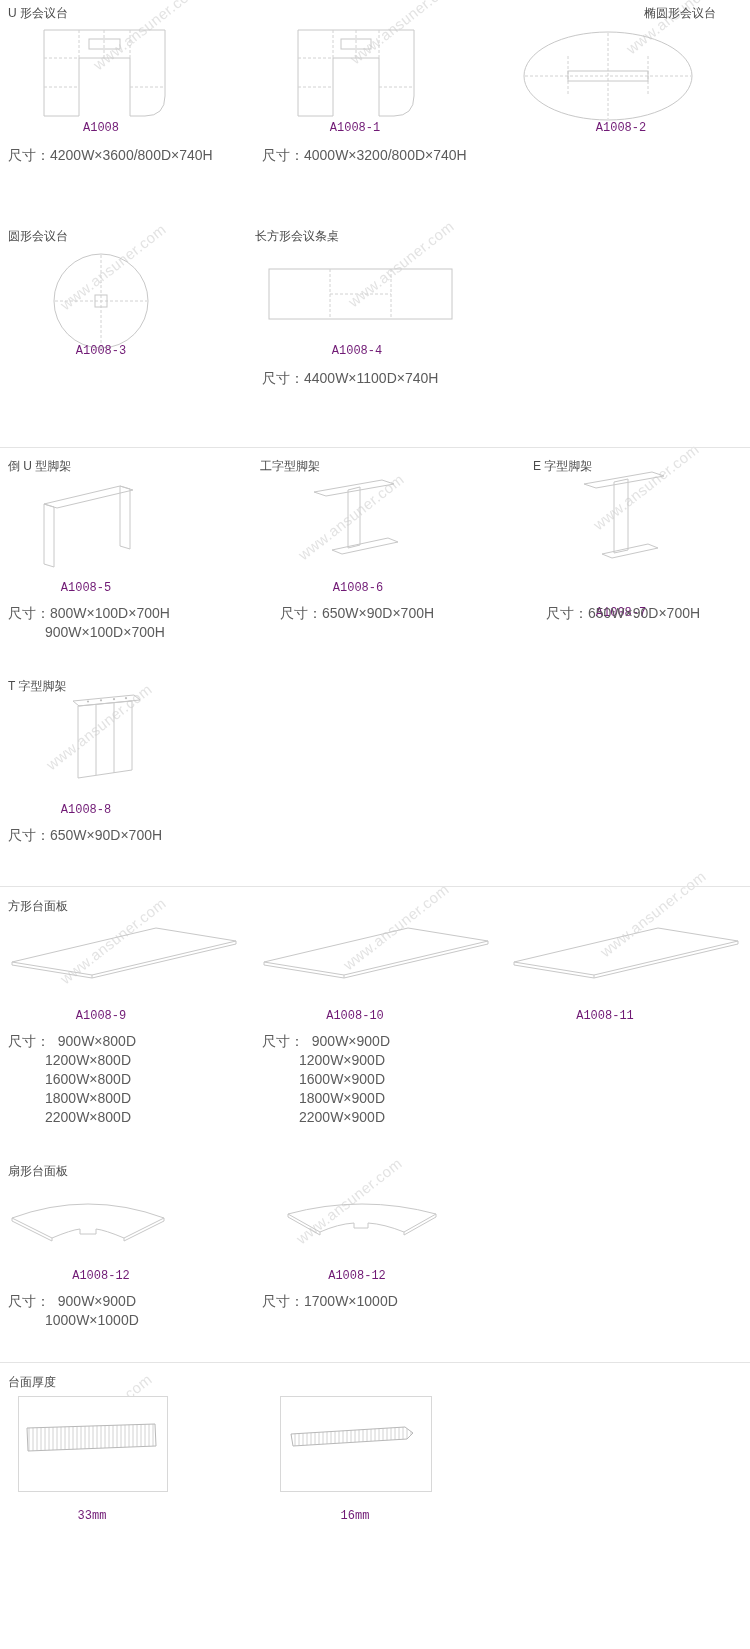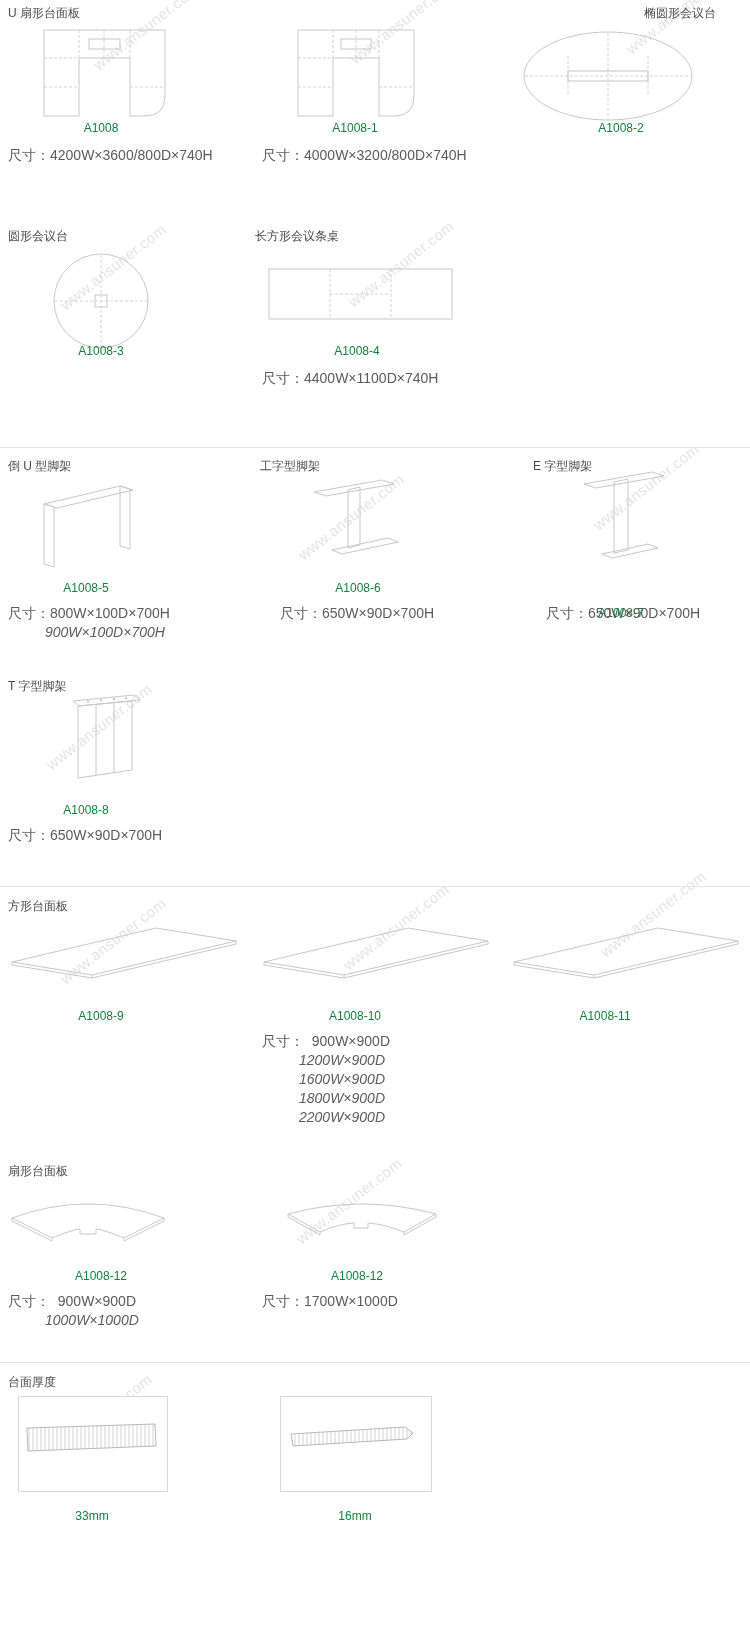--- a/index.html
+++ b/index.html
@@ -1,24 +1,24 @@
 <!DOCTYPE html>
 <html><head>
 <meta charset="utf-8">
 <style>
   html,body{margin:0;padding:0;background:#fff;}
   .page{
     position:relative;width:750px;height:1649px;background:#fff;overflow:hidden;
     font-family:"Liberation Sans","DejaVu Sans",sans-serif;color:#555;
   }
   .sec-title{position:absolute;font-size:12px;color:#4a4a4a;white-space:nowrap;}
-  .model{position:absolute;font-size:12px;color:#15803d;text-align:center;}
+  .model{position:absolute;font-size:12px;color:#701a75;text-align:center;font-family:Liberation Mono, monospace;}
   .dims{position:absolute;font-size:14px;color:#5b5b5b;line-height:19px;}
   .dim-line{white-space:pre;}
-  .dim-cont{padding-left:37px;font-style:italic;}
+  .dim-cont{padding-left:37px;}
   .hr{position:absolute;left:0;width:750px;height:0;border-top:1px solid #e4e4e4;}
   .draw{position:absolute;}
   .wm{
     position:absolute;color:#e3e3e3;font-size:15px;letter-spacing:.5px;white-space:nowrap;
     transform:rotate(-38deg);transform-origin:left center;pointer-events:none;
   }
   .thickness-box{position:absolute;border:1px solid #d8d8d8;background:#fff;}
   svg .s{fill:none;stroke:#c8c8c8;stroke-width:1;}
   svg .d{fill:none;stroke:#d2d2d2;stroke-width:1;stroke-dasharray:3 2;}
   svg .dot{fill:#c0c0c0;stroke:none;}
@@ -35,21 +35,21 @@
   <span class="wm" style="left:350px;top:295px">www.ansuner.com</span>
   <span class="wm" style="left:300px;top:548px">www.ansuner.com</span>
   <span class="wm" style="left:595px;top:518px">www.ansuner.com</span>
   <span class="wm" style="left:48px;top:758px">www.ansuner.com</span>
   <span class="wm" style="left:62px;top:972px">www.ansuner.com</span>
   <span class="wm" style="left:345px;top:958px">www.ansuner.com</span>
   <span class="wm" style="left:602px;top:945px">www.ansuner.com</span>
   <span class="wm" style="left:298px;top:1232px">www.ansuner.com</span>
   <span class="wm" style="left:48px;top:1448px">www.ansuner.com</span>
 
-  <div class="sec-title" style="left:8px;top:5px">U 扇形台面板</div>
+  <div class="sec-title" style="left:8px;top:5px">U 形会议台</div>
   <div class="sec-title" style="left:644px;top:5px">椭圆形会议台</div>
 
   <svg class="draw" style="left:42px;top:28px" width="125" height="90" viewBox="0 0 125 90">
     <path class="s" d="M2,2 H123 V68 Q123,88 103,88 H88 V30 H37 V88 H2 Z"></path>
     <line class="d" x1="37" y1="2" x2="37" y2="30"></line>
     <line class="d" x1="62" y1="2" x2="62" y2="30"></line>
     <line class="d" x1="88" y1="2" x2="88" y2="30"></line>
     <line class="d" x1="2" y1="30" x2="37" y2="30"></line>
     <line class="d" x1="2" y1="59" x2="37" y2="59"></line>
     <line class="d" x1="88" y1="59" x2="123" y2="59"></line>
@@ -182,20 +182,27 @@
   </svg>
   <svg class="draw" style="left:510px;top:922px" width="232" height="70" viewBox="0 0 232 70">
     <polygon class="s" points="4,40 148,6 228,19 84,53"></polygon>
     <path class="s" d="M4,40 V43 L84,56 L228,22 V19 M84,53 V56"></path>
   </svg>
 
   <div class="model" style="left:8px;top:1009px;width:186px">A1008-9</div>
   <div class="model" style="left:262px;top:1009px;width:186px">A1008-10</div>
   <div class="model" style="left:512px;top:1009px;width:186px">A1008-11</div>
 
+  <div class="dims" style="left:8px;top:1032px">
+    <div class="dim-line">尺寸：  900W×800D</div>
+    <div class="dim-line dim-cont">1200W×800D</div>
+    <div class="dim-line dim-cont">1600W×800D</div>
+    <div class="dim-line dim-cont">1800W×800D</div>
+    <div class="dim-line dim-cont">2200W×800D</div>
+  </div>
   <div class="dims" style="left:262px;top:1032px">
     <div class="dim-line">尺寸：  900W×900D</div>
     <div class="dim-line dim-cont">1200W×900D</div>
     <div class="dim-line dim-cont">1600W×900D</div>
     <div class="dim-line dim-cont">1800W×900D</div>
     <div class="dim-line dim-cont">2200W×900D</div>
   </div>
 
   <div class="sec-title" style="left:8px;top:1163px">扇形台面板</div>
 

